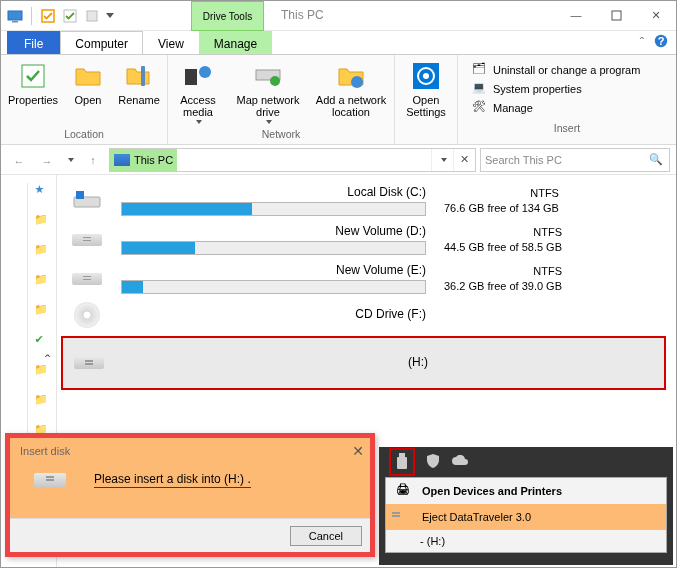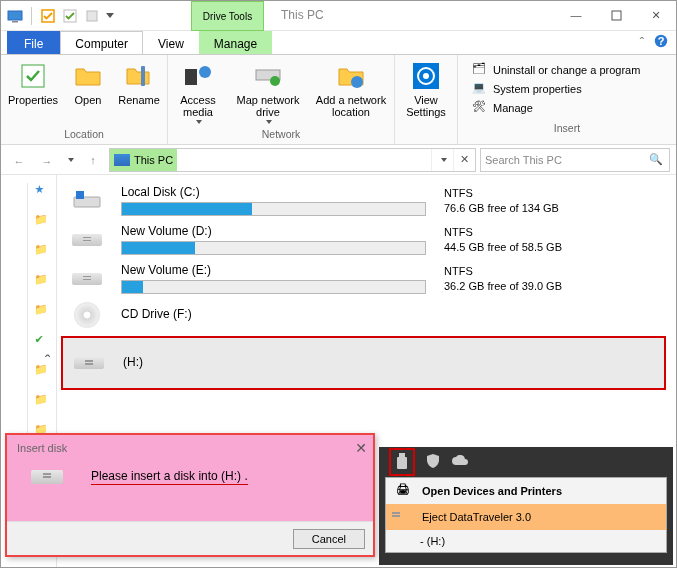--- a/index.html
+++ b/index.html
@@ -35,34 +35,34 @@
 .addr-hl{background:#abe89a;display:flex;align-items:center;gap:4px;padding:0 4px;height:100%;}
 .addr-icon{width:16px;height:12px;background:linear-gradient(#3d8cd8,#2e6bbf);display:inline-block;}
 .addr-right{position:absolute;right:0;display:flex;}
 .addr-arr,.addr-ref{width:22px;height:22px;display:flex;align-items:center;justify-content:center;color:#555;border-left:1px solid #eee;}
 .search{width:190px;height:24px;border:1px solid #ccc;display:flex;align-items:center;padding:0 4px;color:#888;position:relative;}
 .search-ic{position:absolute;right:6px;}
 .main{display:flex;height:calc(100% - 174px);}
 .side{width:56px;border-right:1px solid #e5e5e5;padding:8px 0;display:flex;flex-direction:column;align-items:center;gap:14px;position:relative;}
 .side-inner{border-left:1px solid #e5e5e5;padding-left:7px;margin-left:20px;display:flex;flex-direction:column;gap:14px;}
 .si{width:16px;height:16px;}
-.content{flex:1;overflow:hidden;padding:6px 10px 6px 4px;}
+.content{flex:1;overflow:hidden;padding:6px 10px 6px 4px;text-align:right;}
 .drive{display:flex;align-items:center;padding:4px 10px;gap:18px;}
 .dv-ic{width:32px;height:26px;display:flex;align-items:center;justify-content:center;}
 .dv-box{width:30px;height:12px;background:linear-gradient(#e8e8e8,#c8c8c8);border-radius:2px;position:relative;}
 .dv-box::after{content:"";position:absolute;top:3px;left:50%;transform:translateX(-50%);width:8px;height:1.5px;background:#999;box-shadow:0 3px 0 #999;}
 .dv-info{flex:0 0 305px;}
 .dv-name{font-size:12px;margin-bottom:3px;}
 .dv-bar{height:14px;border:1px solid #b8b8b8;position:relative;background:#eee;}
 .dv-fill{height:100%;background:#27a0e0;}
 .dv-meta{font-size:11px;}
 .dv-fs{font-size:11px;margin-bottom:3px;}
 .drive.sel{background:#eaeaea;border:2px solid #d40000;padding:12px 10px;margin:4px 0;}
 .cd-ic{width:26px;height:26px;border-radius:50%;background:radial-gradient(circle,#fff 18%,#d8d8d8 20%,#eee 60%,#ccc);}
-.dialog{position:absolute;left:4px;top:432px;width:370px;height:124px;background:#f9a8d4;border:2px solid #ef4444;box-shadow:2px 2px 6px rgba(0,0,0,.25);}
+.dialog{position:absolute;left:4px;top:432px;width:370px;height:124px;background:#fdba74;border:5px solid #ef4444;box-shadow:2px 2px 6px rgba(0,0,0,.25);}
 .dlg-title{height:26px;display:flex;align-items:center;justify-content:space-between;padding:0 6px 0 10px;font-size:12px;color:#666;}
 .dlg-close{font-size:14px;color:#555;}
 .dlg-body{display:flex;align-items:center;gap:28px;padding:8px 24px;}
 .dlg-msg{font-size:12px;border-bottom:1.5px solid #c00;padding-bottom:1px;}
 .dlg-btns{position:absolute;bottom:0;right:0;left:0;height:34px;background:#f0f0f0;display:flex;align-items:center;justify-content:flex-end;padding-right:8px;border-top:1px solid #ddd;}
 .dlg-btn{border:1px solid #999;background:#e9e9e9;padding:3px 18px;font-size:11px;}
 .tray{position:absolute;left:378px;top:446px;width:294px;height:118px;background:#333;}
 .tray-icons{height:30px;display:flex;align-items:center;gap:10px;padding:0 10px;color:#ccc;}
 .tray-usb{border:2px solid #d40000;padding:2px 4px;}
 .menu{position:absolute;left:384px;top:476px;width:282px;background:#f3f3f3;border:1px solid #a9a9a9;}
@@ -200,21 +200,21 @@
   <div class="r-group">
     <div class="r-items">
       <div class="r-item" style="width:50px">
         <span class="r-icon">
             <svg width="30" height="30">
               <rect x="2" y="2" width="26" height="26" fill="#0177d7"></rect>
               <circle cx="15" cy="15" r="8" fill="none" stroke="#fff" stroke-width="2"></circle>
               <circle cx="15" cy="15" r="3" fill="#fff"></circle>
             </svg>
           </span>
-        <span>View Settings</span>
+        <span>Open Settings</span>
       </div>
     </div>
     <div class="r-label-grp"></div>
   </div>
   <div class="r-group" style="flex:1;border-right:none;">
     <div class="sys-list">
       <div class="sys-row">
           <span class="sys-i">🗂</span>
           <span>Uninstall or change a program</span>
         </div>

